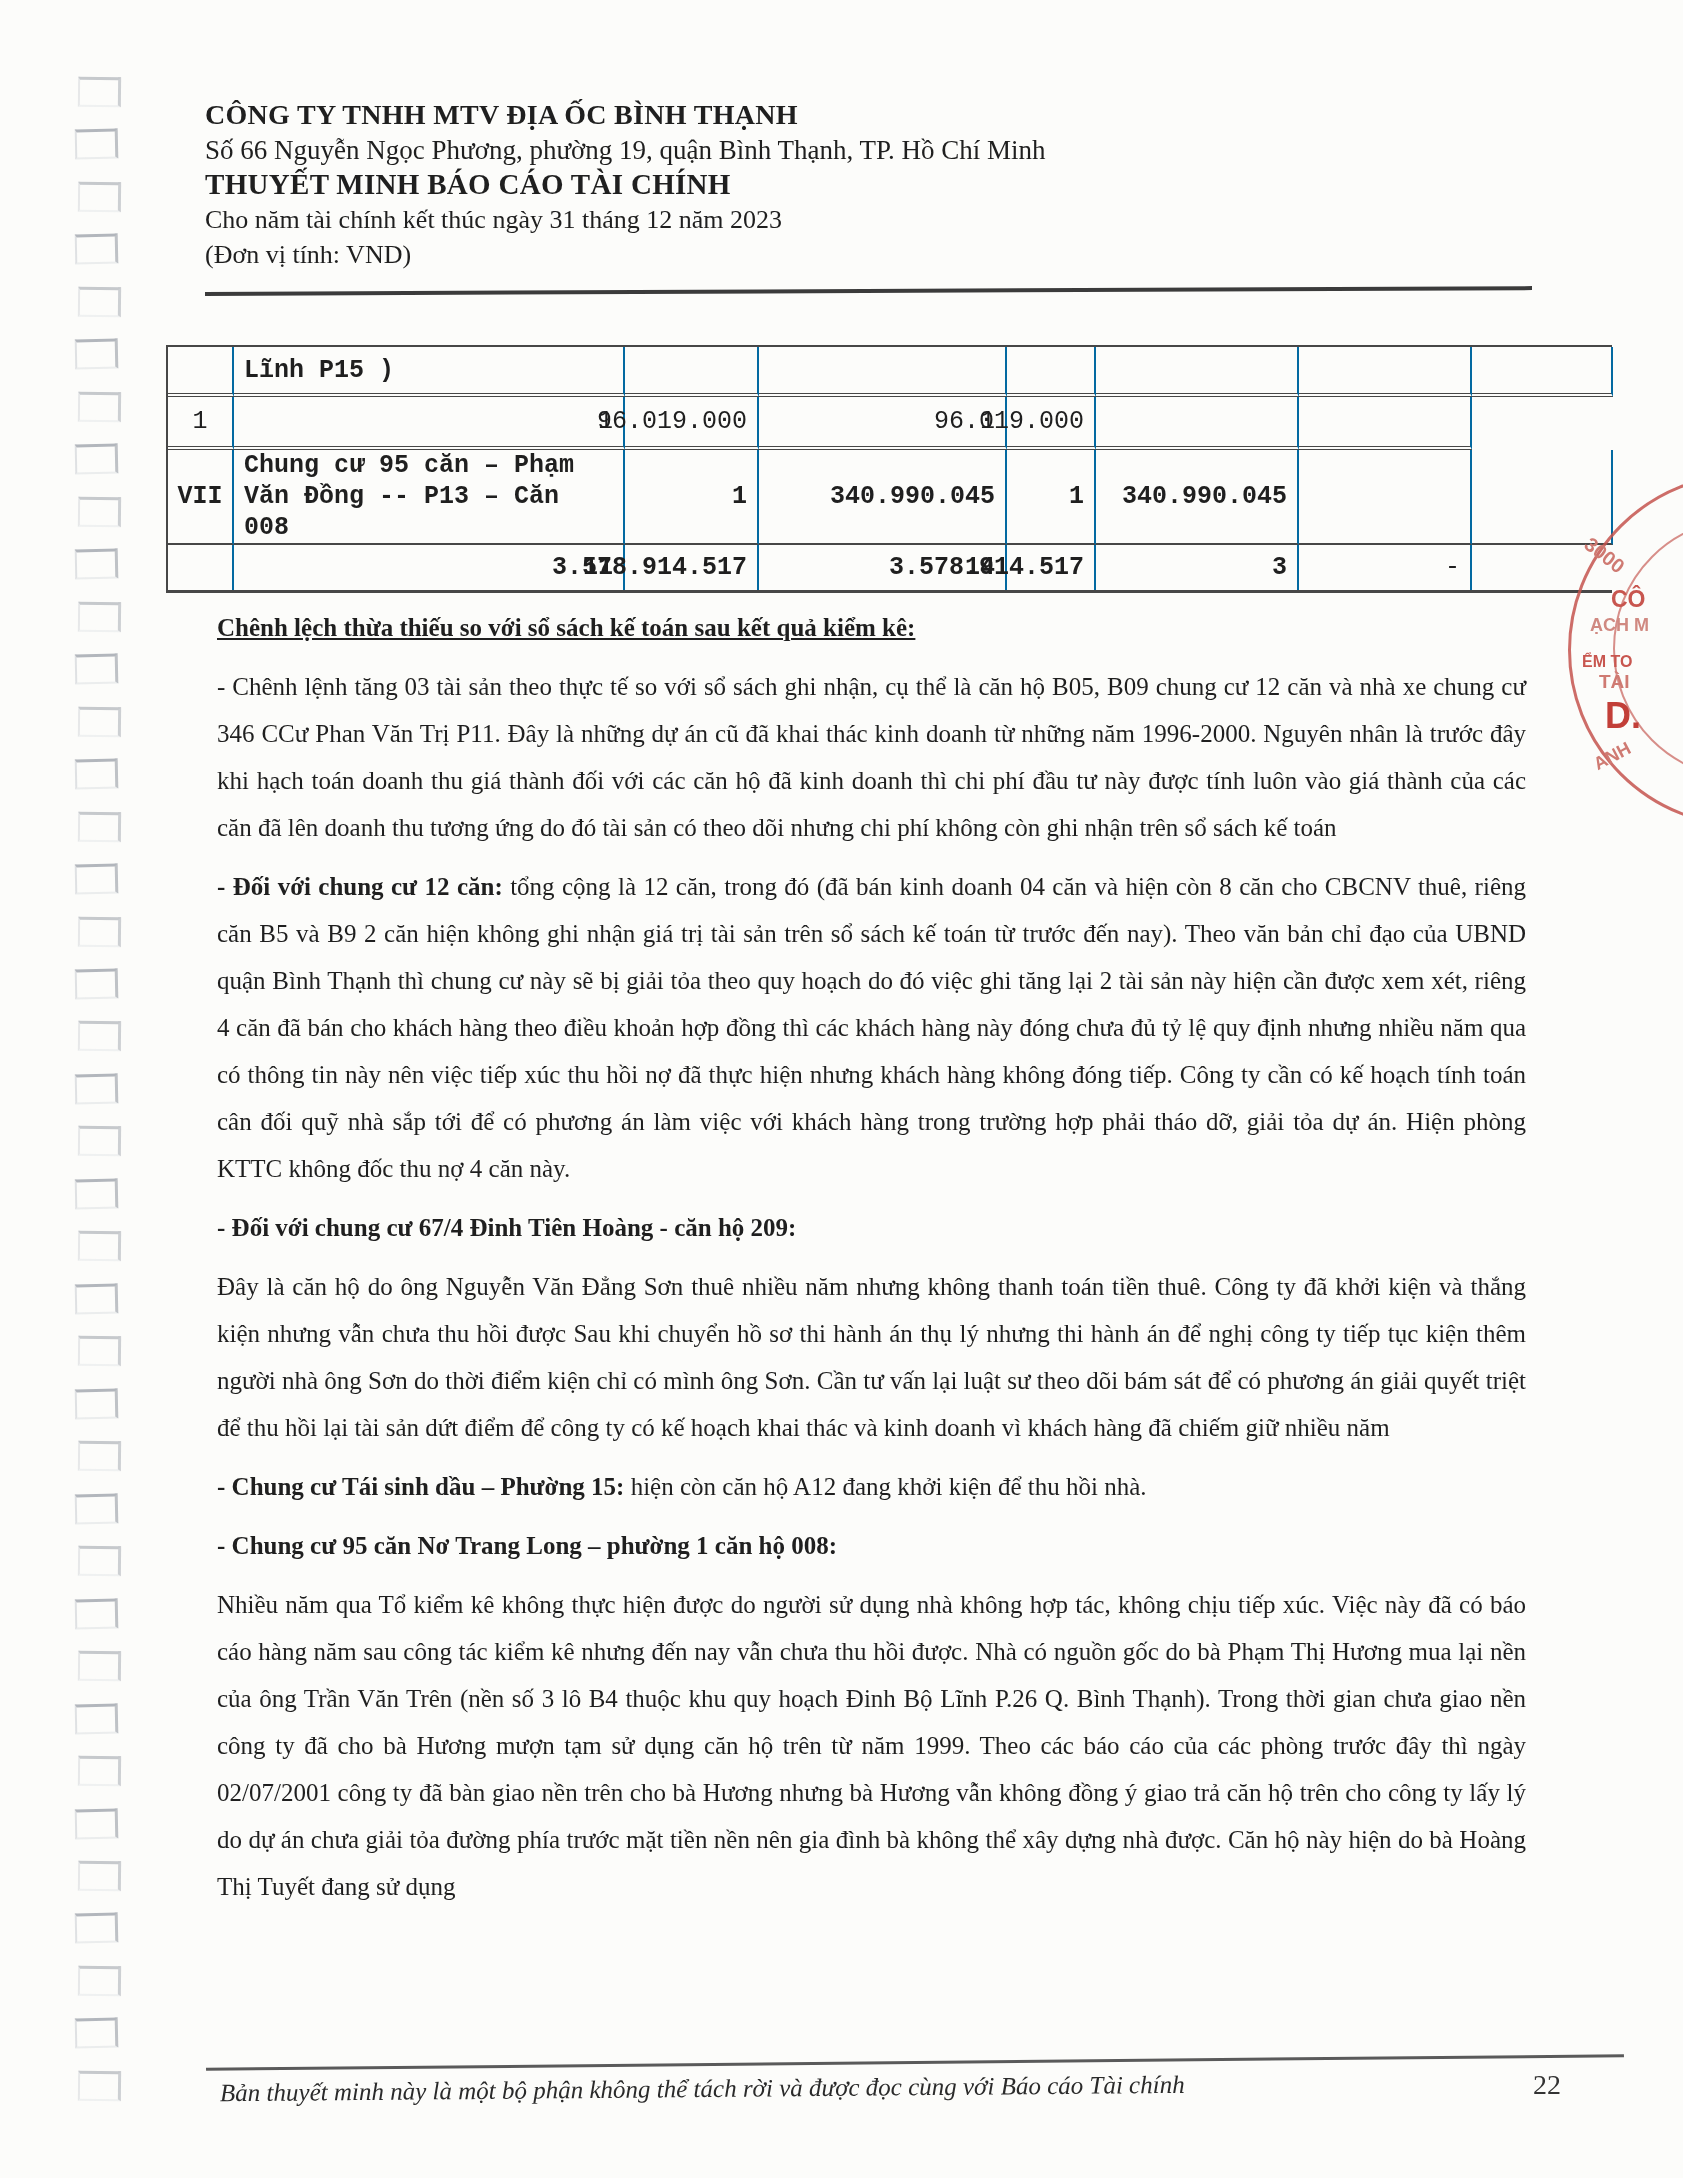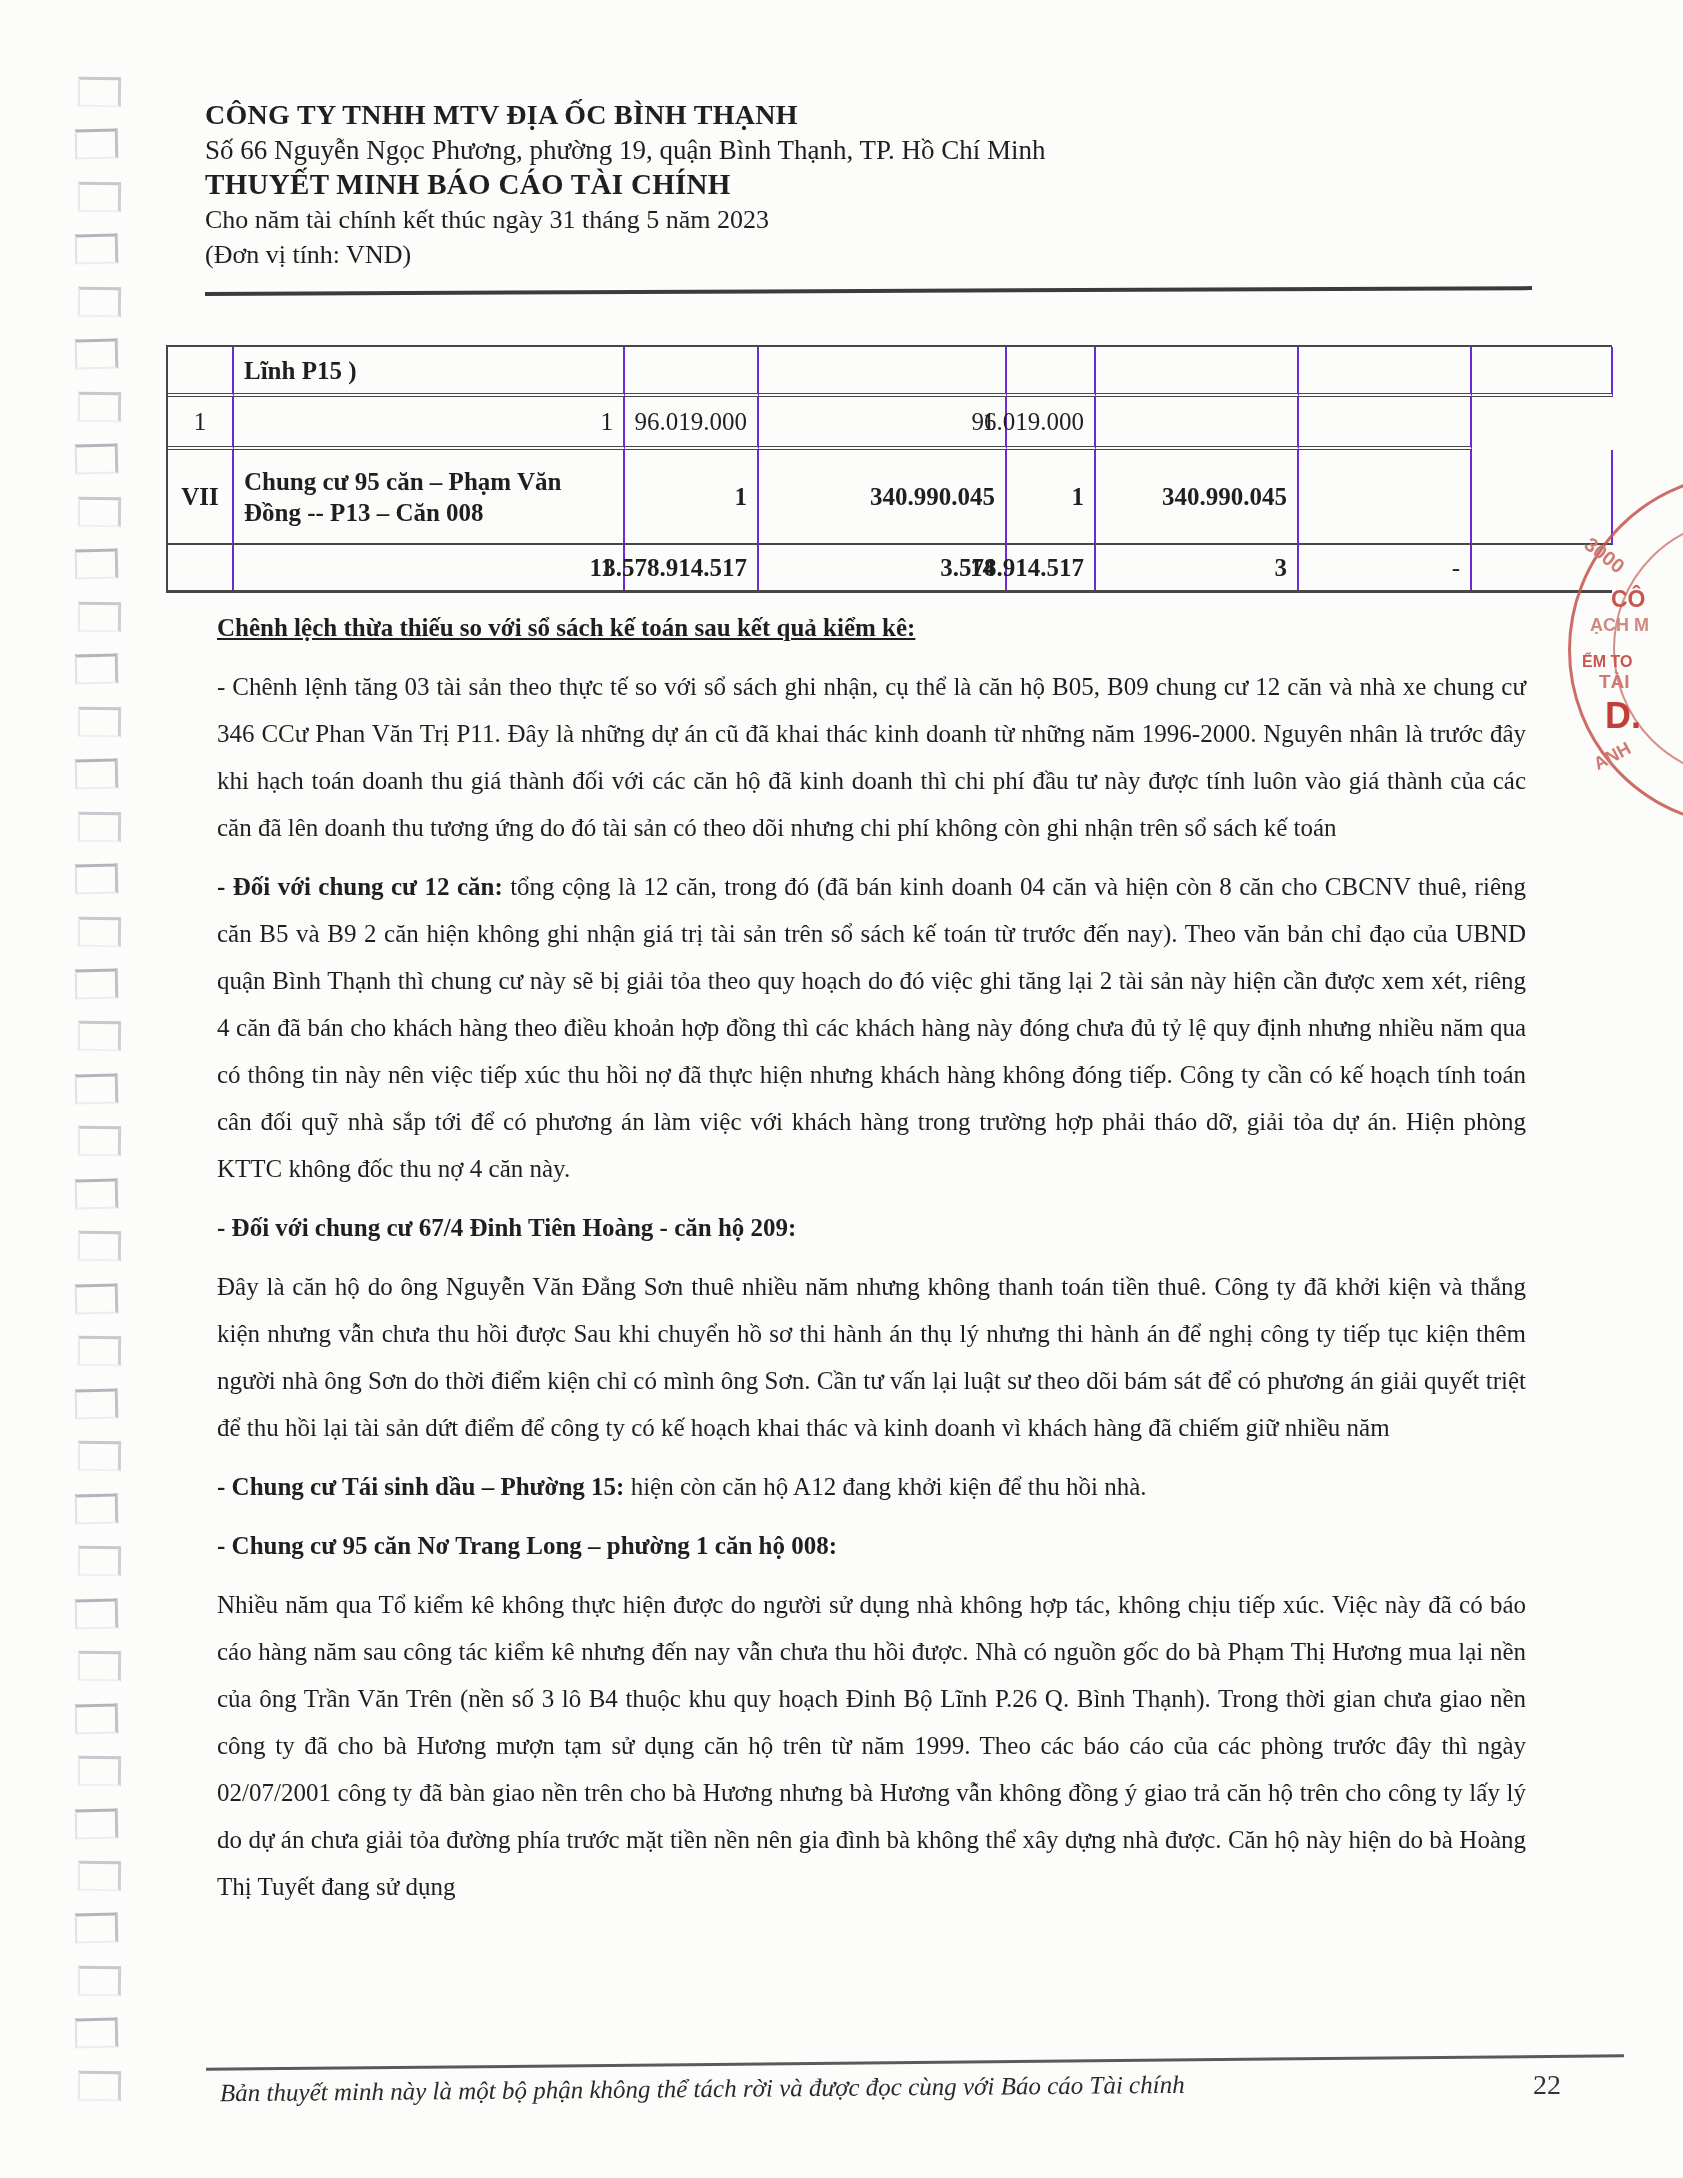--- a/index.html
+++ b/index.html
@@ -28,23 +28,24 @@
   .hdr-address{left:205px;top:135px;font-size:27px;}
   .hdr-title{left:205px;top:168px;font-size:29px;font-weight:bold;letter-spacing:0.3px;}
   .hdr-period{left:205px;top:205px;font-size:26px;}
   .hdr-unit{left:205px;top:240px;font-size:26px;}
   .hdr-rule{left:205px;top:289px;width:1327px;height:4px;background:#3b3b3b;transform:rotate(-.25deg);}
 
   
   .tbl{left:166px;top:345px;width:1444px;border-left:2px solid #474747;border-top:2px solid #474747;border-bottom:3px solid #474747;font-size:25px;}
   .trow{display:grid;grid-template-columns:66px 391px 134px 248px 89px 203px 173px 141px;}
   .trow>div{
-    border-right:2px solid #6d28d9;border-bottom:2px solid #474747;
+    border-right:2px solid #0369a1;border-bottom:2px solid #474747;
     display:flex;align-items:center;box-sizing:border-box;padding:8px 10px;
     line-height:31px;
+    font-family:Liberation Mono, monospace;
   }
   .r1>div{height:50px;border-bottom:4px double #474747;}
   .r2>div{height:53px;border-bottom:4px double #474747;}
   .r3>div{height:95px;}
   .r4>div{height:45px;border-bottom:none;}
   .c-no{justify-content:center;font-weight:bold;}
   .c-name{padding-left:14px;padding-right:119px;}
   .c-num{justify-content:flex-end;padding-right:16px;}
   .c-val{justify-content:flex-end;padding-right:20px;}
   .b{font-weight:bold;}
@@ -116,21 +117,21 @@
     <span class="bmark" style="top: 1784px;"></span>
     <span class="bmark" style="top: 1836px;"></span>
     <span class="bmark" style="top: 1889px;"></span>
     <span class="bmark" style="top: 1941px;"></span>
     <span class="bmark" style="top: 1994px;"></span>
   </div>
 
 <div class="abs hdr-company">CÔNG TY TNHH MTV ĐỊA ỐC BÌNH THẠNH</div>
 <div class="abs hdr-address">Số 66 Nguyễn Ngọc Phương, phường 19, quận Bình Thạnh, TP. Hồ Chí Minh</div>
 <div class="abs hdr-title">THUYẾT MINH BÁO CÁO TÀI CHÍNH</div>
-<div class="abs hdr-period">Cho năm tài chính kết thúc ngày 31 tháng 5 năm 2023</div>
+<div class="abs hdr-period">Cho năm tài chính kết thúc ngày 31 tháng 12 năm 2023</div>
 <div class="abs hdr-unit">(Đơn vị tính: VND)</div>
 <div class="abs hdr-rule"></div>
 
 <div class="abs tbl">
   <div class="trow r1">
     <div class="c-no"></div>
     <div class="c-name b">Lĩnh P15 )</div>
     <div class="c-num"></div>
     <div class="c-val"></div>
     <div class="c-num"></div>

